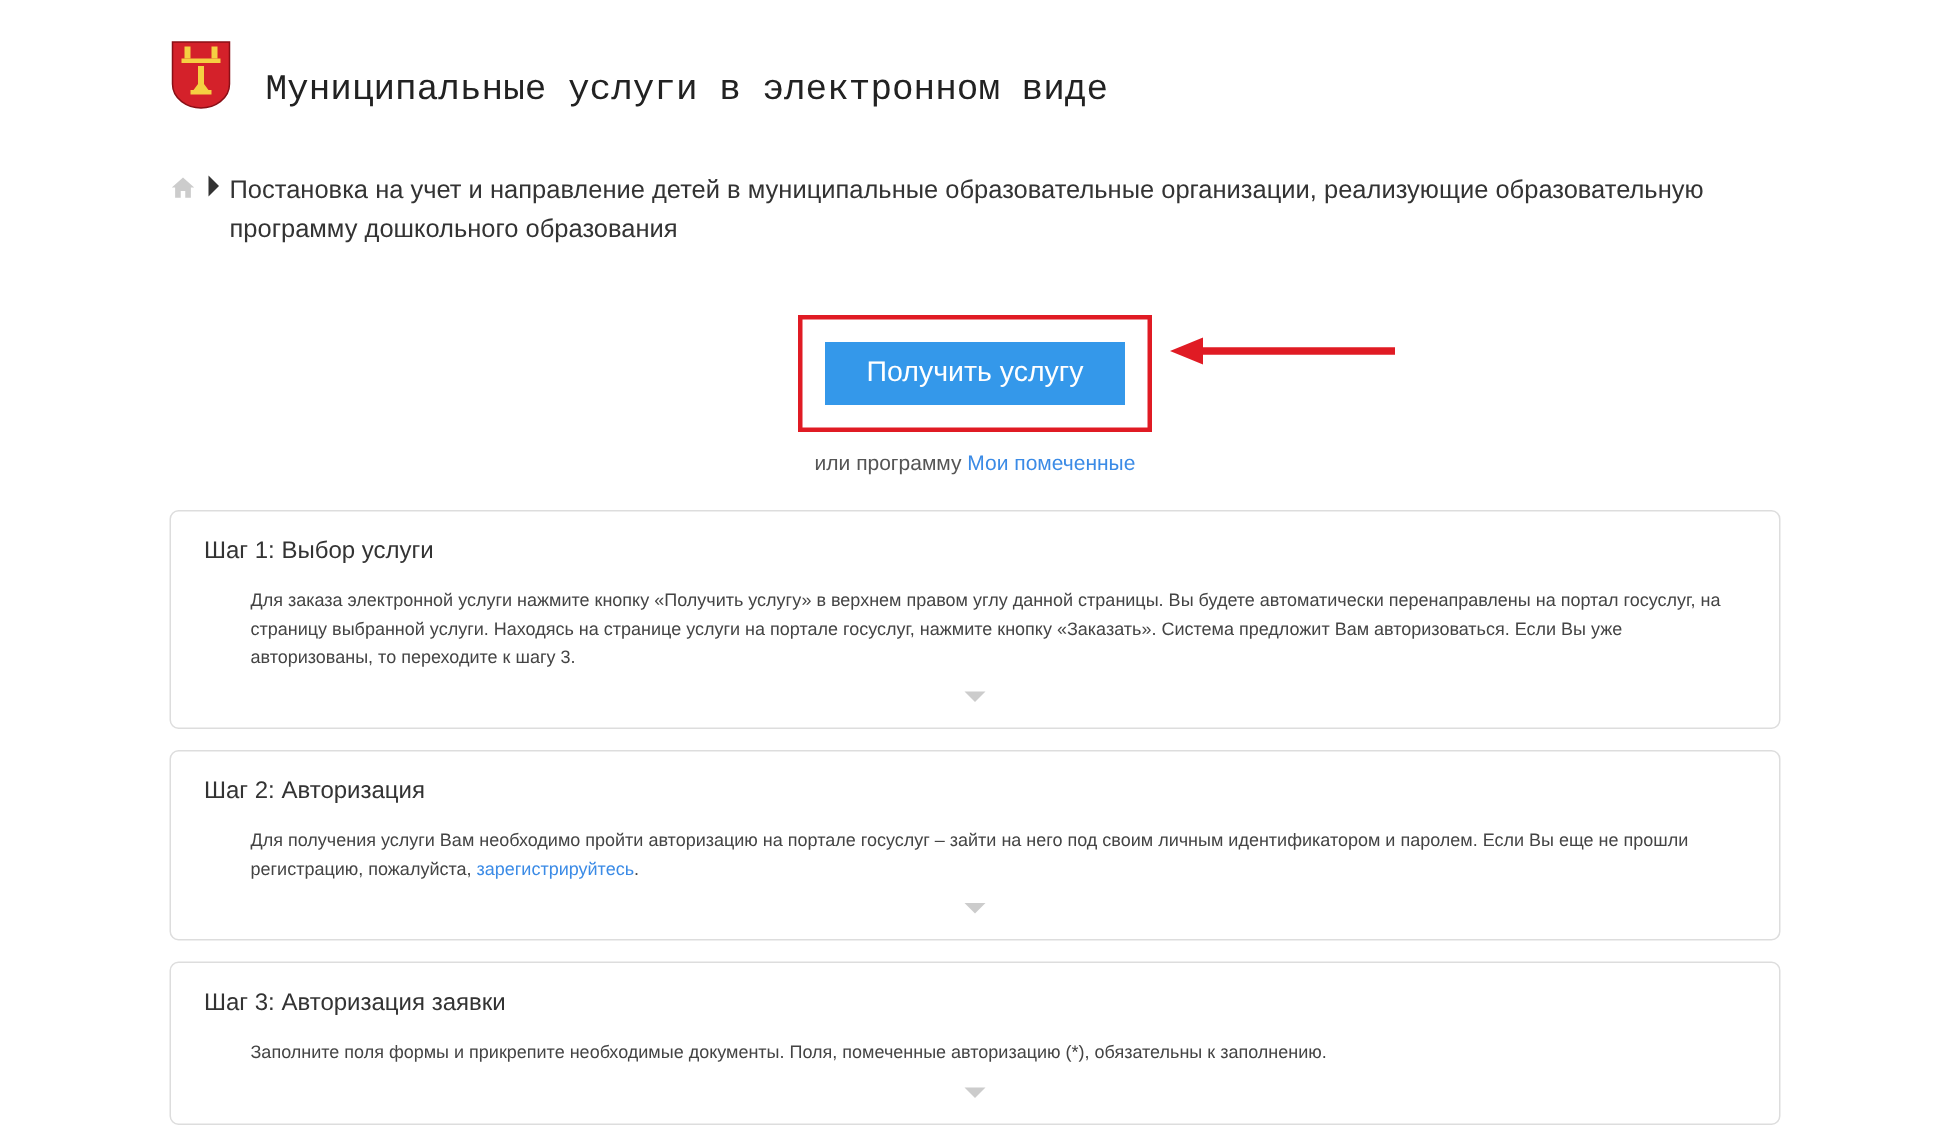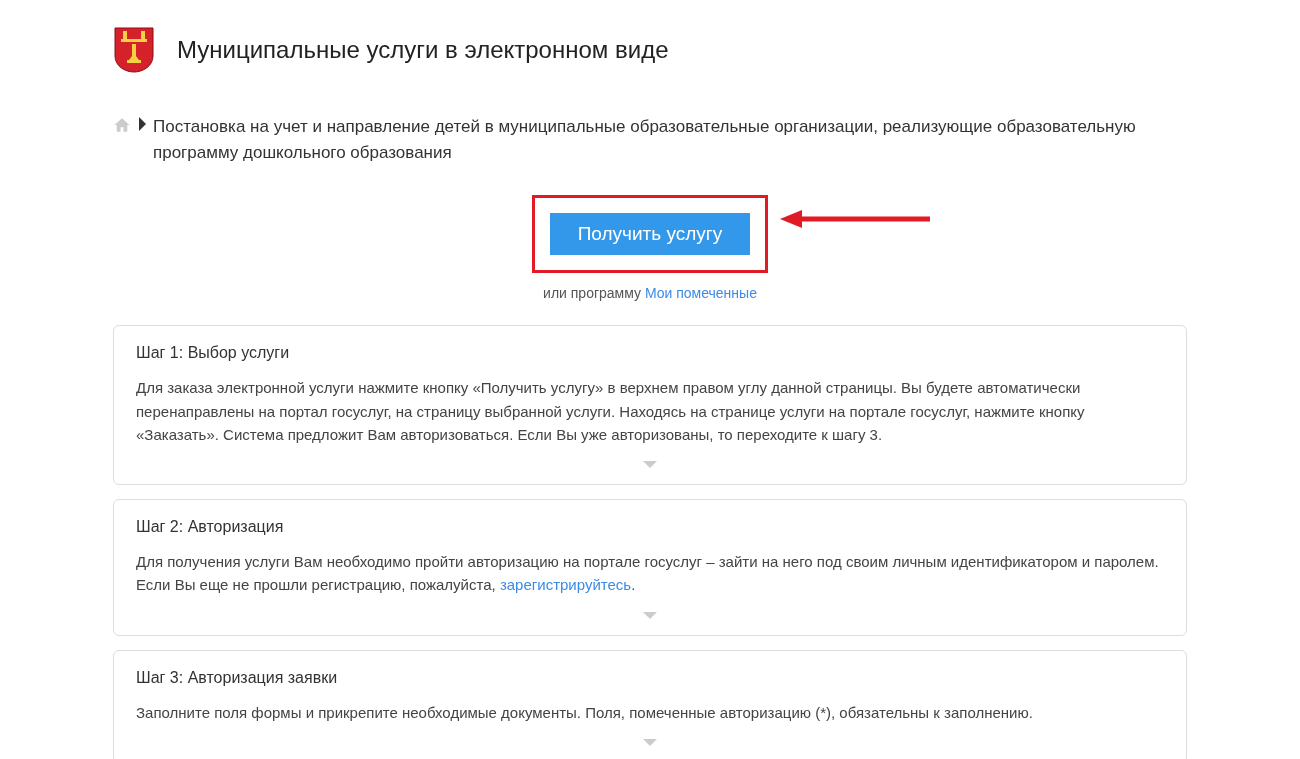--- a/index.html
+++ b/index.html
@@ -10,43 +10,44 @@
     background: #ffffff;
     color: #333333;
   }
   .container {
     max-width: 1130px;
     margin: 0 auto;
     padding: 20px 28px;
   }
   .header {
     display: flex;
-    align-items: center;
+    align-items: flex-end;
     gap: 22px;
     margin-bottom: 40px;
     margin-top: 6px;
+    font-family: Liberation Mono, monospace;
   }
   .crest-svg {
     width: 42px;
     height: 48px;
     flex-shrink: 0;
   }
   .page-title {
     font-size: 24px;
     font-weight: 400;
     color: #222222;
   }
   .breadcrumb {
     display: flex;
     align-items: flex-start;
     gap: 6px;
     font-size: 17px;
     line-height: 1.55;
     color: #333333;
-    margin-bottom: 28px;
+    margin-bottom: 43px;
   }
   .home-icon {
     color: #cccccc;
     flex-shrink: 0;
     margin-top: 2px;
   }
   .bc-sep {
     color: #333333;
     font-weight: bold;
     flex-shrink: 0;
@@ -101,24 +102,25 @@
     margin-bottom: 14px;
     position: relative;
   }
   .step-title {
     font-size: 16px;
     font-weight: normal;
     color: #333333;
     margin-bottom: 14px;
   }
   .step-body {
-    font-size: 15px;
+    font-size: 12px;
     line-height: 1.55;
     color: #444444;
     margin-bottom: 10px;
+    margin-left: 31px;
   }
   .step-body a {
     color: #3b8be6;
     text-decoration: none;
   }
   .expand {
     text-align: center;
     color: #cccccc;
     font-size: 16px;
     padding: 0 0 4px 0;

